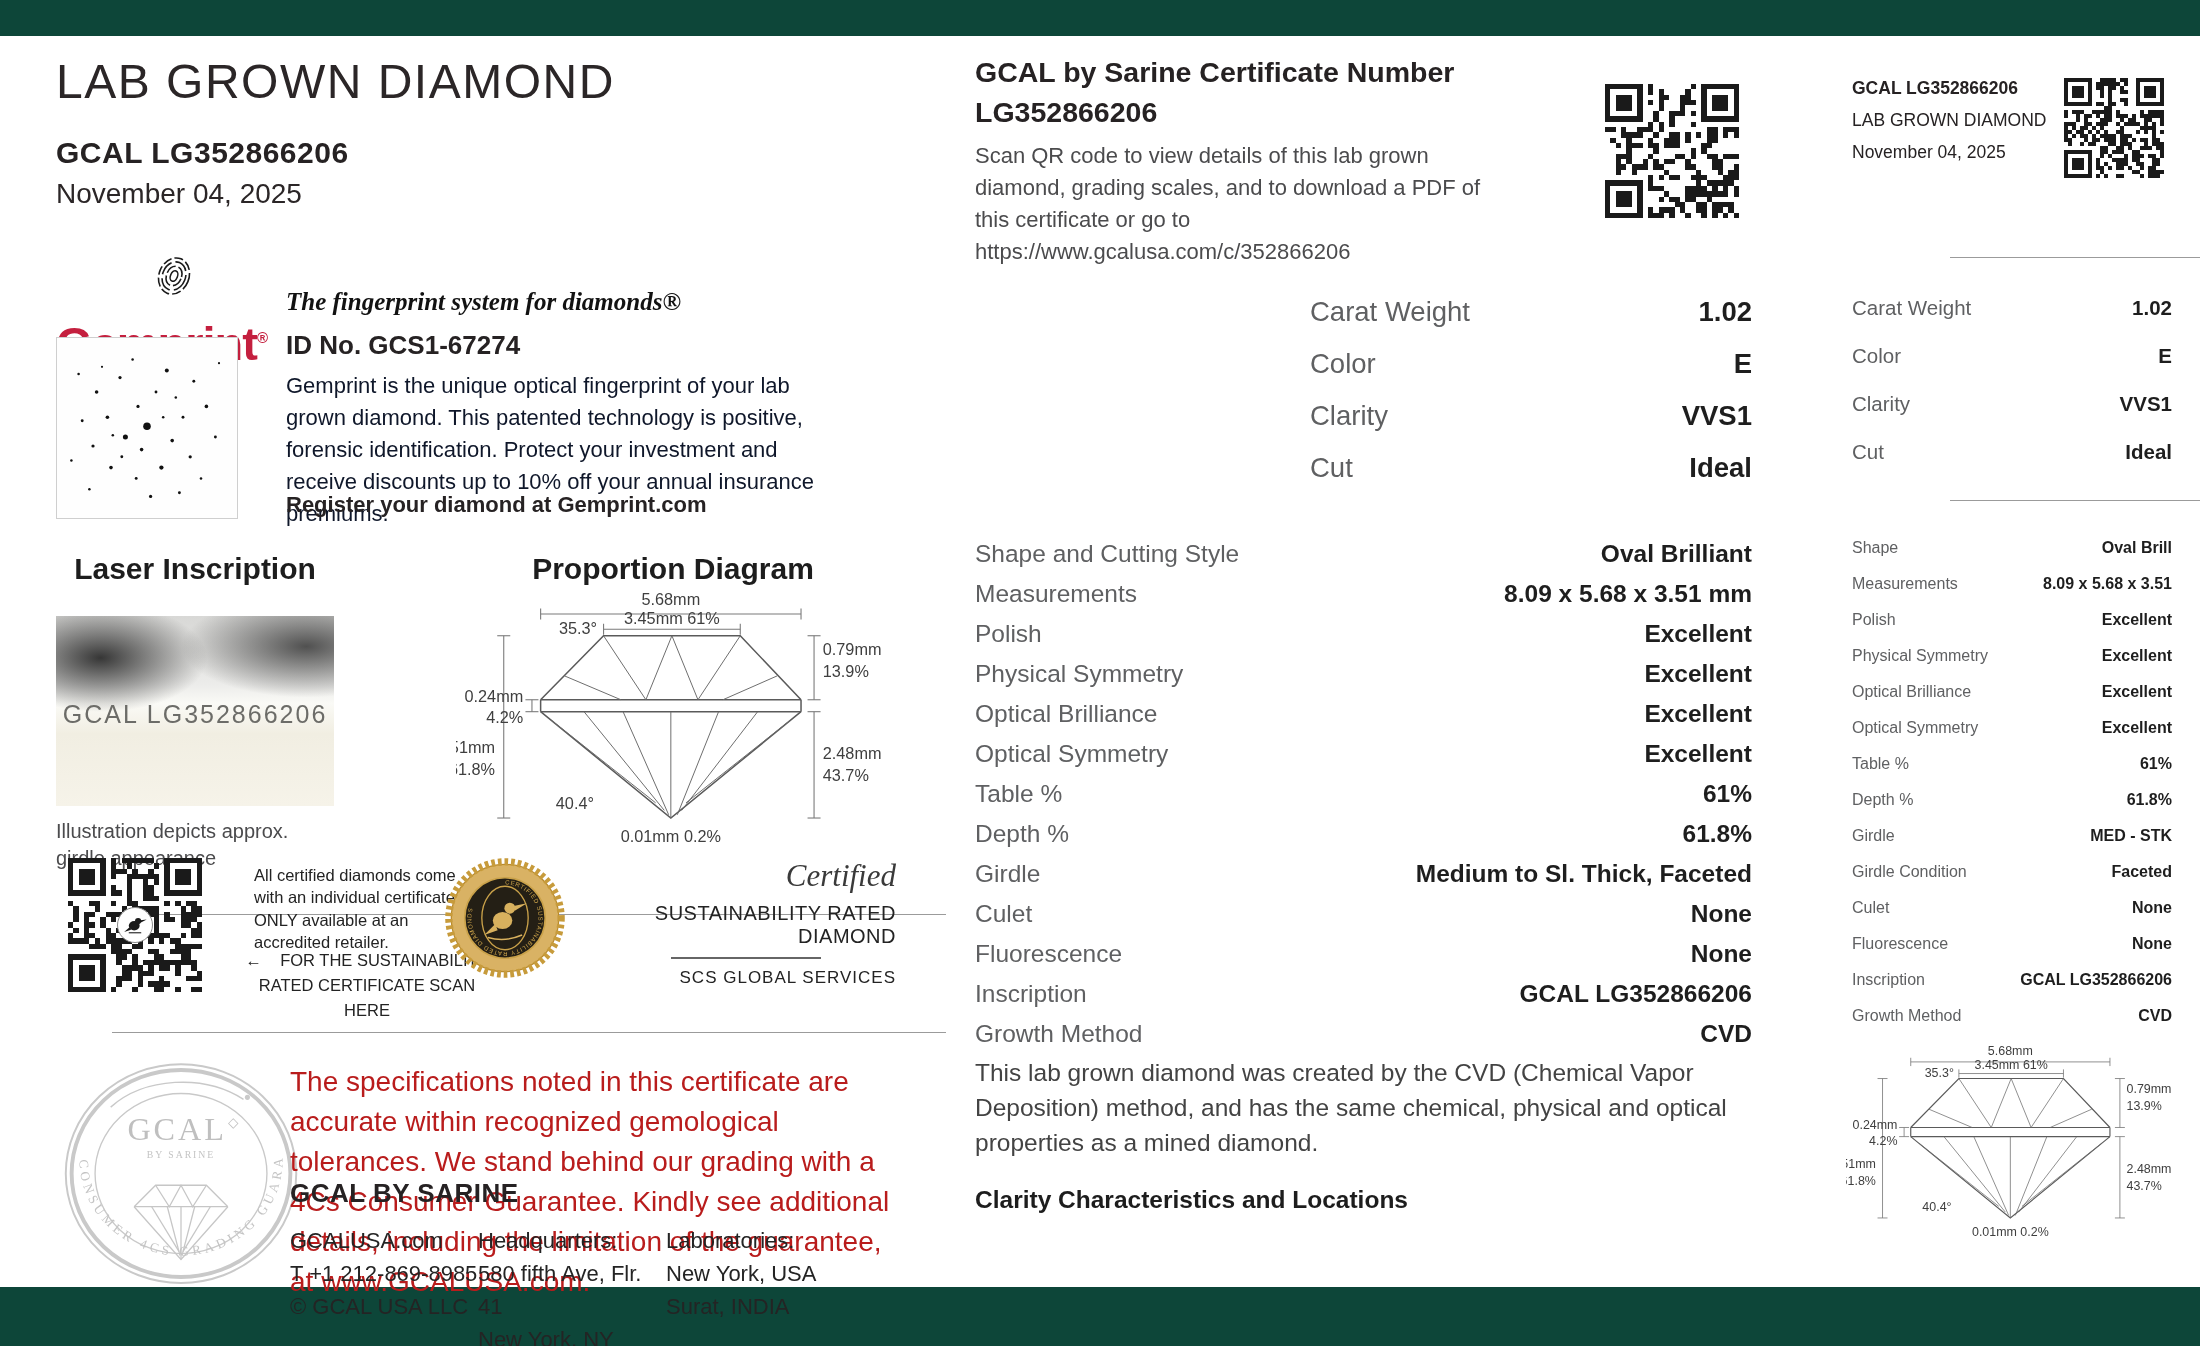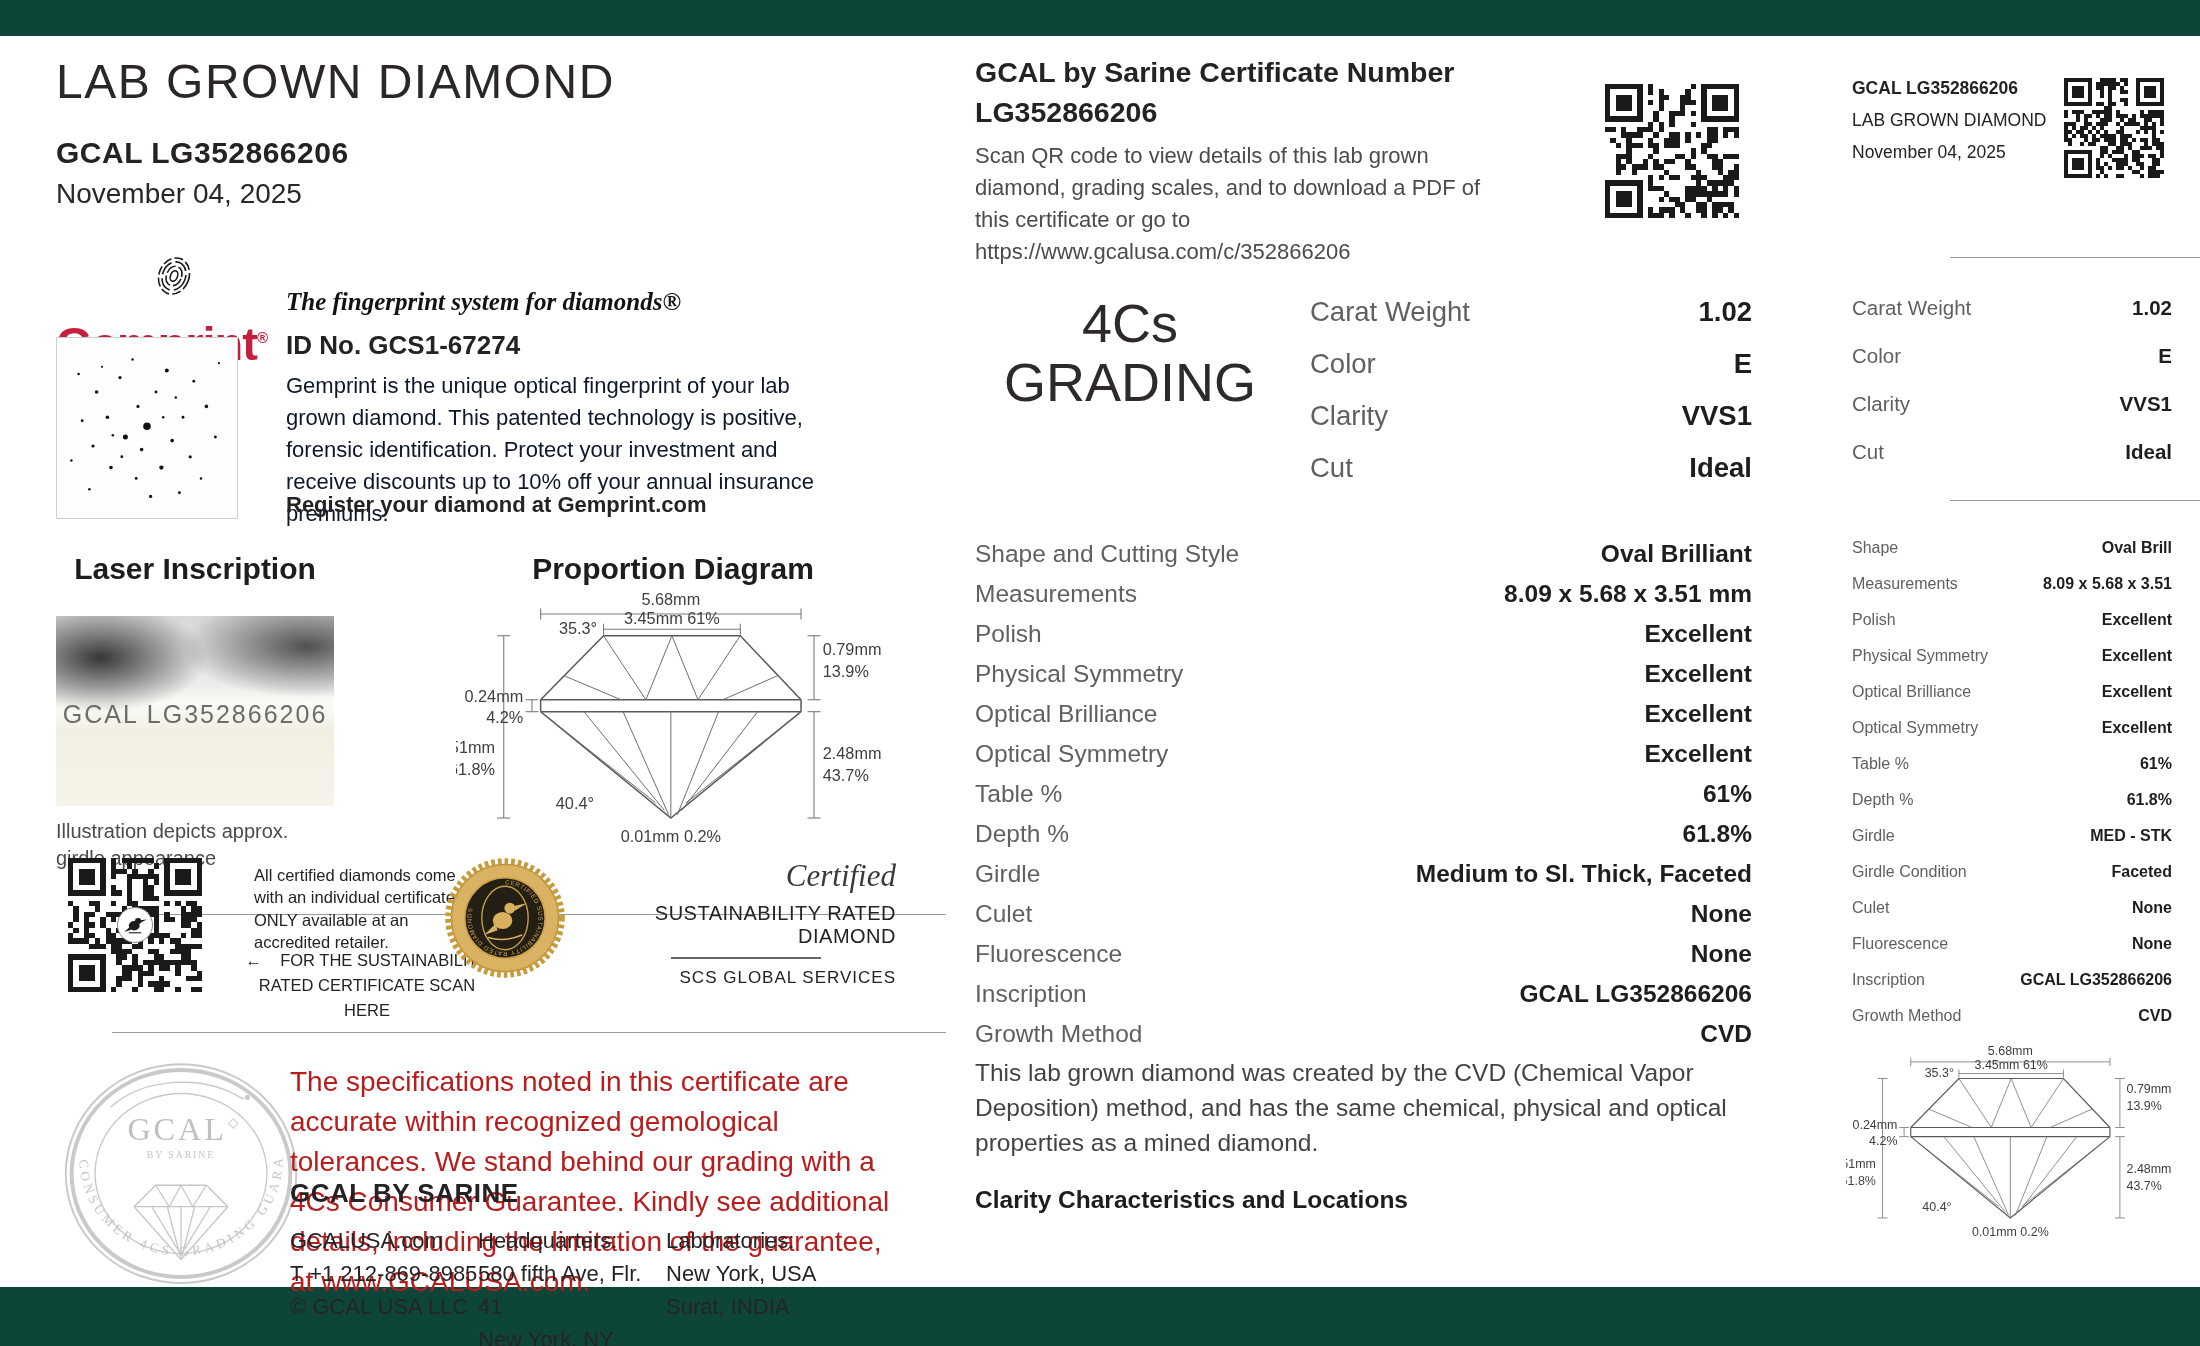--- a/index.html
+++ b/index.html
@@ -746,24 +746,20 @@
             <rect x="19" y="1" width="5" height="5" fill="#fff"></rect>
             <rect x="20" y="2" width="3" height="3" fill="#1a1a1a"></rect>
             <rect x="0" y="18" width="7" height="7" fill="#1a1a1a"></rect>
             <rect x="1" y="19" width="5" height="5" fill="#fff"></rect>
             <rect x="2" y="20" width="3" height="3" fill="#1a1a1a"></rect>
           </svg></div>
       </div>
 
     <div class="rule" style="top:221px;left:975px;width:777px;"></div>
 
-    <div class="abs grading-title" style="top:258px;left:0;width:310px;">
-      <div>4Cs</div>
-      <div>GRADING</div>
-    </div>
     <div class="abs fourcs-rows" style="top:250px;left:335px;width:442px;">
       <div class="specrow">
           <span class="label">Carat Weight</span>
           <span class="value">1.02</span>
         </div>
       <div class="specrow">
           <span class="label">Color</span>
           <span class="value">E</span>
         </div>
       <div class="specrow">

